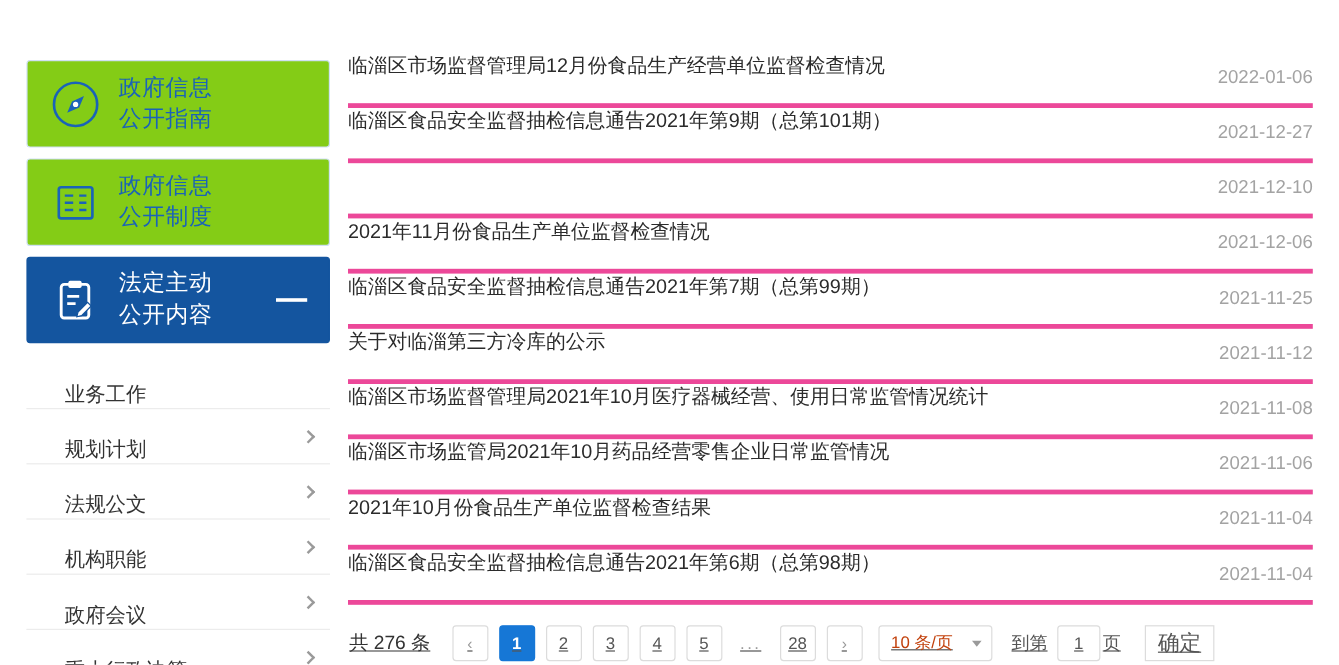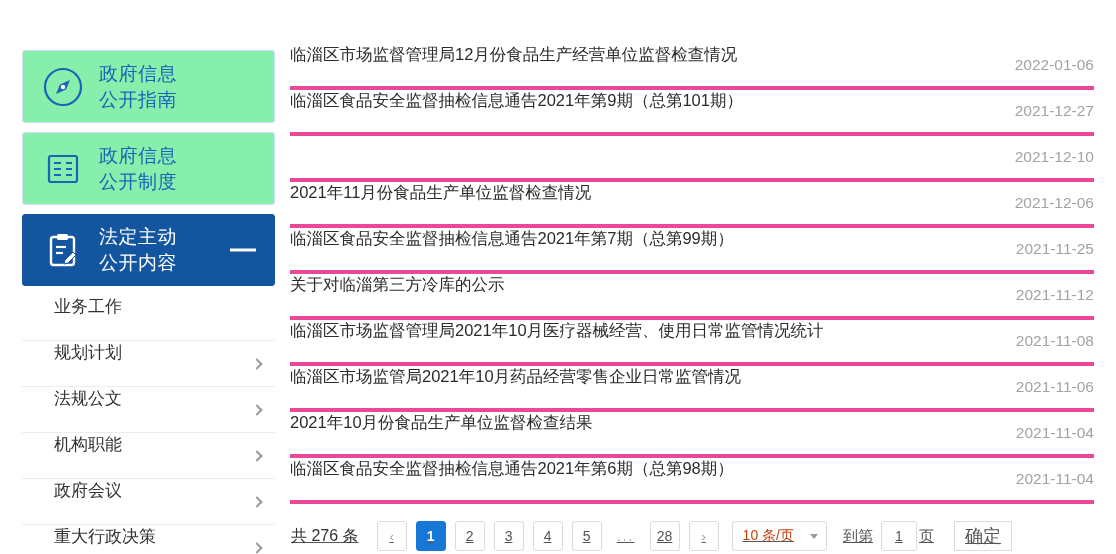--- a/index.html
+++ b/index.html
@@ -22,21 +22,21 @@
     left: 22px; top: 50px;
     width: 253px;
   }
   .side-card {
     position: relative;
     display: flex;
     align-items: center;
     height: 73px;
     border: 1px solid #cfe0f2;
     border-radius: 3px;
-    background: #86efac;
+    background: #84cc16;
     margin-bottom: 9px;
     padding-left: 18px;
   }
   .side-card .ic {
     width: 44px; height: 44px;
     flex: 0 0 44px;
     display: flex; align-items: center; justify-content: center;
     color: #1a63b8;
   }
   .side-card .txt {
@@ -60,21 +60,21 @@
     right: 18px; top: 50%;
     transform: translateY(-50%);
     width: 26px; height: 3px;
     background: #ffffff;
   }
 
   .sub-list { margin-top: 4px; }
   .sub-item {
     position: relative;
     display: flex;
-    align-items: flex-start;
+    align-items: flex-end;
     height: 46px;
     padding-left: 32px;
     font-size: 17px;
     color: #333333;
     border-bottom: 1px solid #ececec;
   }
   .sub-item:first-child { border-top: none; }
   .chev {
     position: absolute;
     right: 14px; top: 50%;

